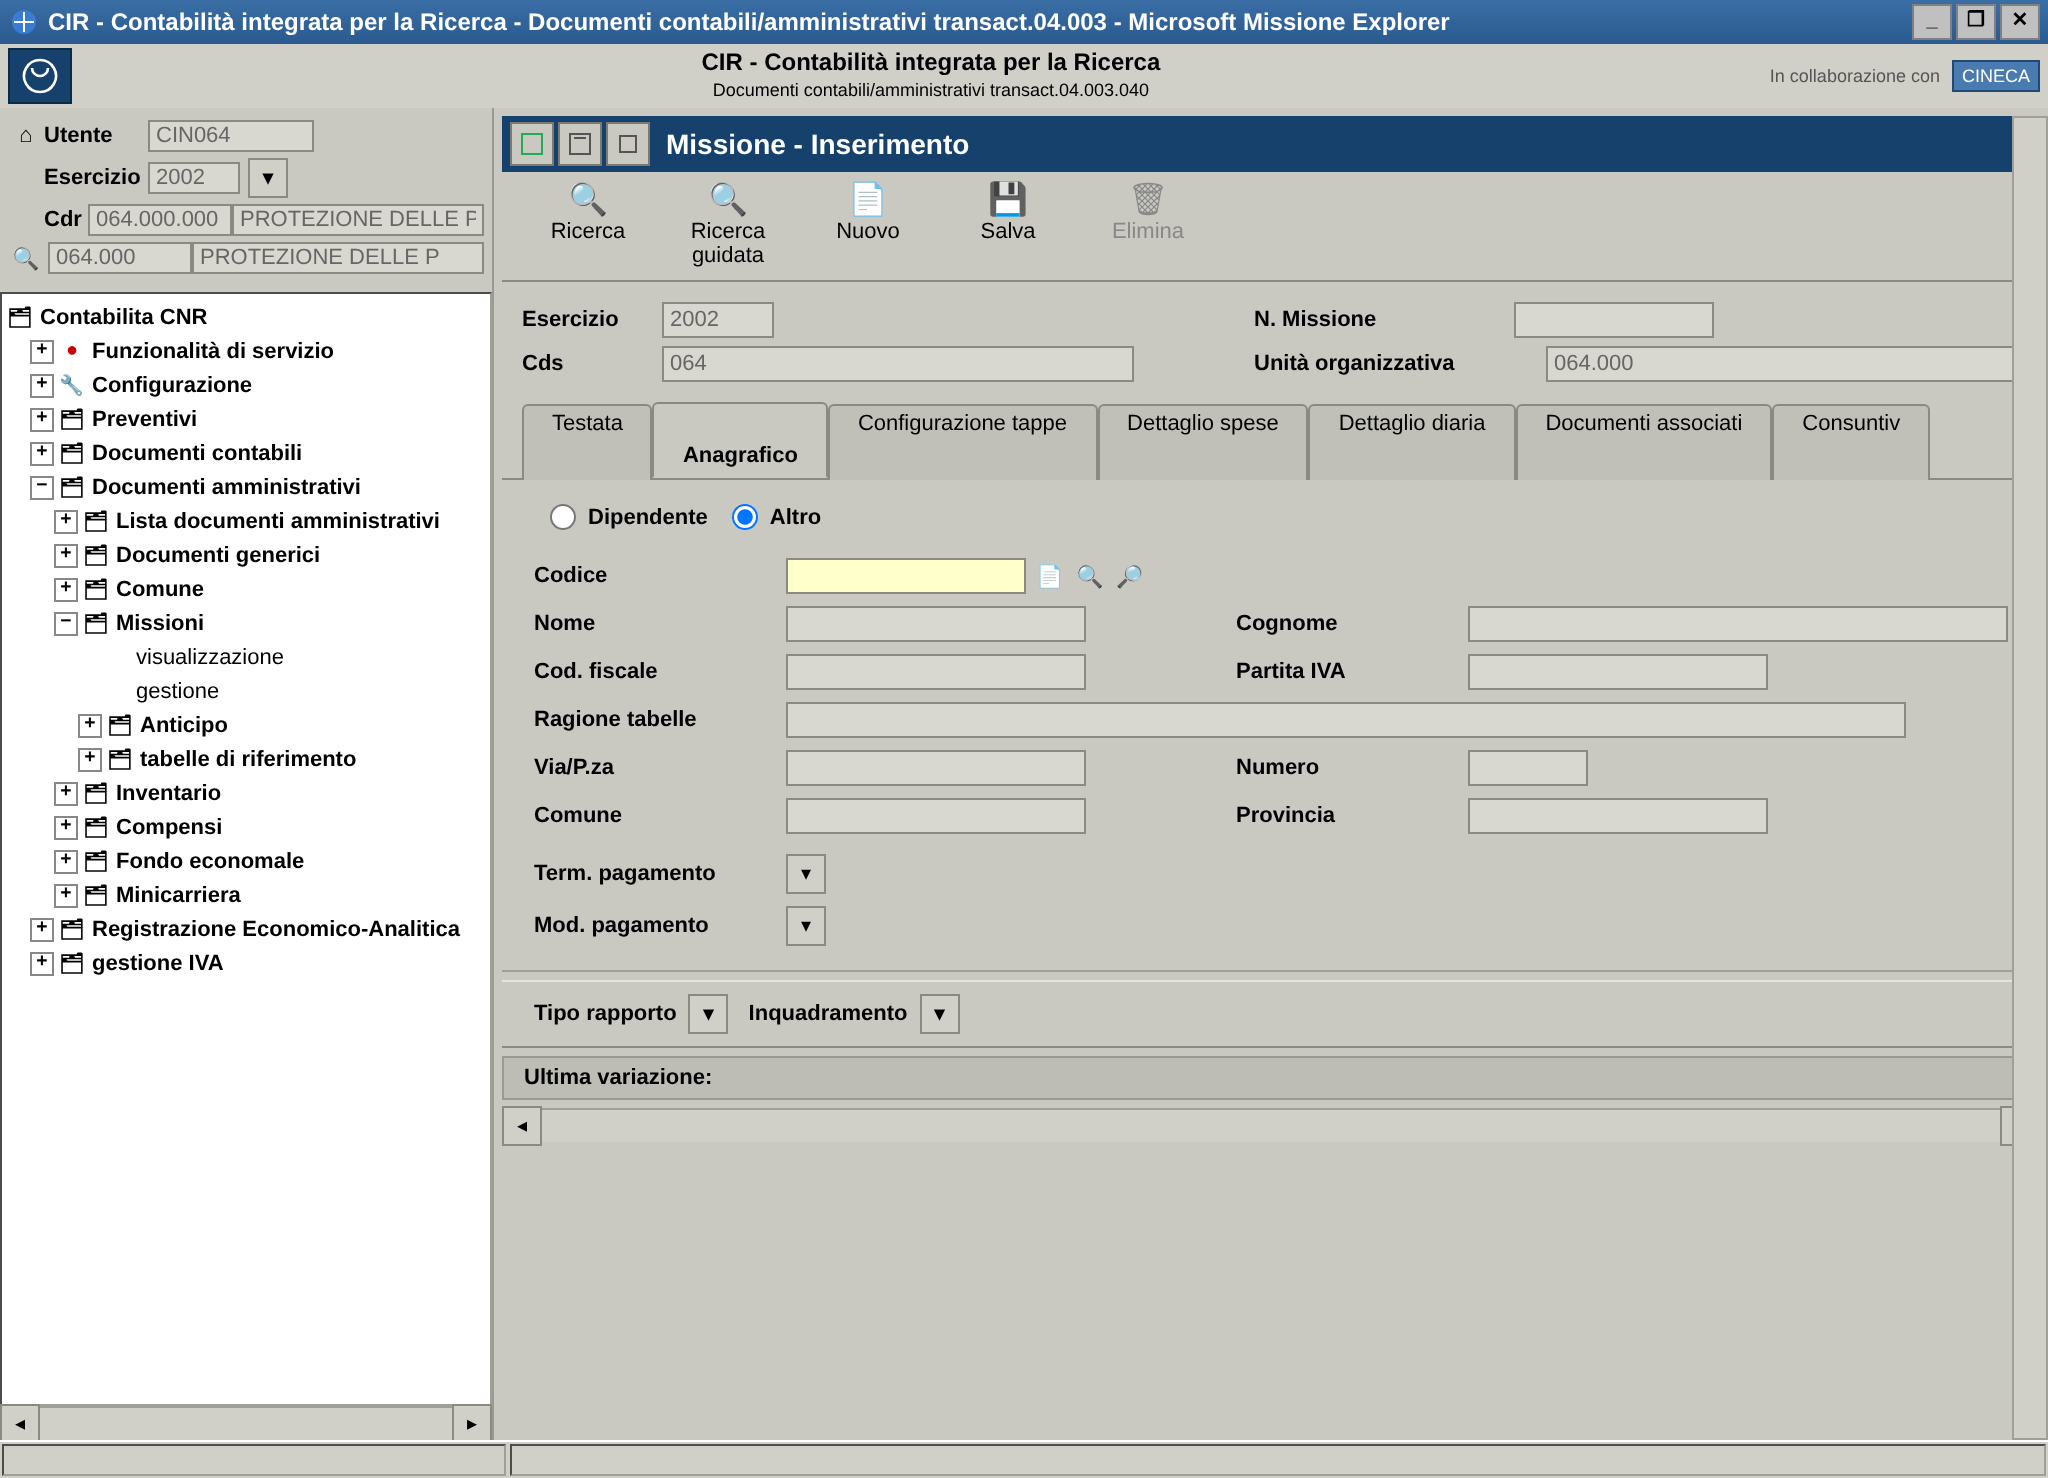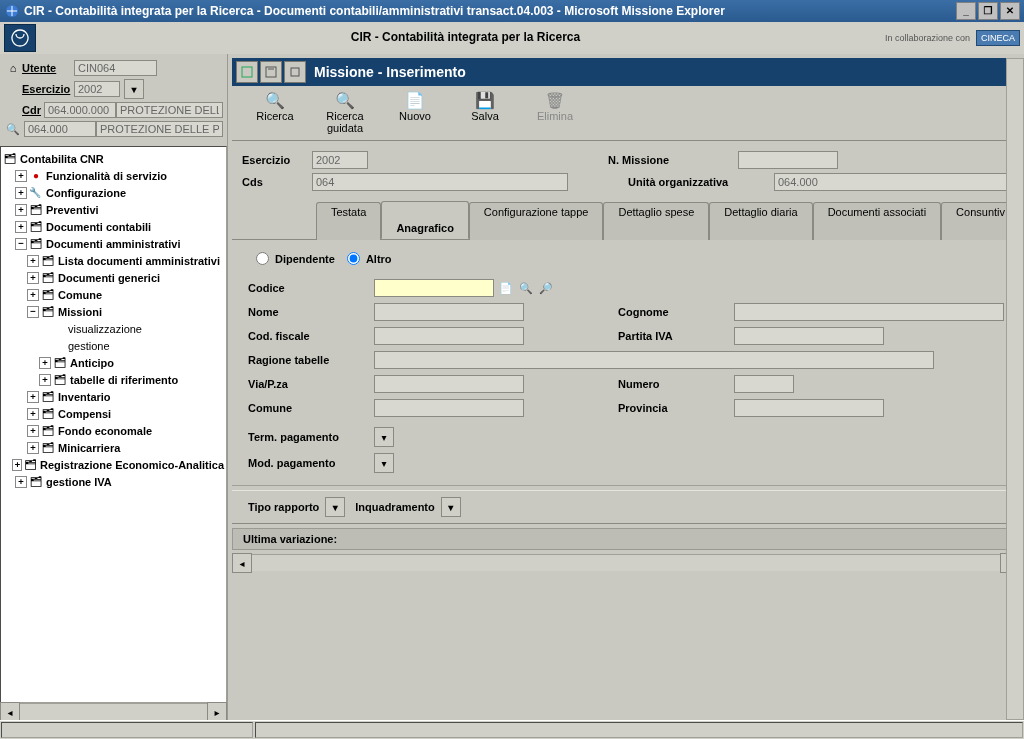--- a/index.html
+++ b/index.html
@@ -13,21 +13,21 @@
 .cineca-box { background:#4a7bb0; color:#fff; font-size:9px; padding:2px 4px; border:1px solid #204a73; }
 .header-center { flex:1; text-align:center; line-height:1.3; }
 .header-center .h1 { font-weight:bold; font-size:12px; }
 .header-center .h2 { font-size:9px; }
 .header-right-text { font-size:9px; margin-right:6px; color:#555; }
 .main-area { flex:1; display:flex; height:calc(100% - 32px - 18px); }
 .left-pane { width:248px; background:#c9c9c1; border-right:1px solid #9a9a92; display:flex; flex-direction:column; overflow:hidden; }
 .left-top { padding:6px 4px; background:#c9c9c1; }
 .left-row { display:flex; align-items:center; margin-bottom:3px; font-size:11px; font-weight:bold; }
 .left-row .icon { width:18px; text-align:center; font-weight:normal; }
-.left-row .lbl { flex: 0 0 52px; text-decoration: underline; }
+.left-row .lbl { flex: 0 0 52px; }
 .left-input { background:#d8d8d0; border:1px solid #8a8a82; color:#666; padding:1px 3px; height:16px; box-sizing:border-box; font-size:11px; }
 .tree { flex:1; background:#fff; border:1px inset #a0a098; overflow:auto; padding:3px 0; font-size:11px; }
 .tree-row { display:flex; align-items:center; height:17px; padding:0 2px; white-space:nowrap; cursor:default; }
 .tree-row .indent1 { width:12px; }
 .tree-row .ex { width:10px; height:10px; border:1px solid #888; background:#fff; font-size:9px; line-height:8px; text-align:center; margin-right:2px; font-family:monospace; }
 .tree-row .ex.blank { border:none; background:none; }
 .tree-row .ic { width:14px; margin-right:3px; text-align:center; font-size:10px; }
 .tree-row.bold { font-weight:bold; }
 .h-scroll { height:16px; background:#d0d0c8; border-top:1px solid #a0a098; display:flex; align-items:center; }
 .right-pane { flex:1; background:#c9c9c1; display:flex; flex-direction:column; position:relative; }
@@ -37,21 +37,21 @@
 .toolbar { background:#c9c9c1; padding:4px 20px 6px 20px; display:flex; gap:24px; border-bottom:1px solid #8a8a82; margin:0 4px; }
 .tool-btn { display:flex; flex-direction:column; align-items:center; width:46px; cursor:pointer; }
 .tool-btn.disabled { color:#888; }
 .tool-btn .ticon { font-size:16px; height:20px; display:flex; align-items:center; justify-content:center; }
 .tool-btn .tlabel { font-size:11px; text-align:center; line-height:1.1; }
 .form-area { background:#c9c9c1; margin:4px 4px 0 4px; padding:6px 10px 2px 10px; }
 .form-row { display:flex; align-items:center; margin-bottom:4px; font-size:11px; }
 .form-row .flbl { font-weight:bold; width:70px; }
 .form-row .flbl2 { font-weight:bold; width:120px; margin-left:200px; }
 .ro-input { background:#d8d8d0; border:1px solid #8a8a82; color:#666; padding:1px 3px; height:18px; box-sizing:border-box; font-size:11px; }
-.tab-bar { background:#c9c9c1; margin:4px 4px 0 4px; border-bottom:1px solid #8a8a82; display:flex; padding-left:10px; font-size:11px;justify-content:flex-end; }
+.tab-bar { background:#c9c9c1; margin:4px 4px 0 4px; border-bottom:1px solid #8a8a82; display:flex; padding-left:10px; font-size:11px; }
 .tab { padding:3px 14px; border:1px solid #8a8a82; border-bottom:none; background:#c0c0b8; margin-right:0; border-top-left-radius:3px; border-top-right-radius:3px; cursor:pointer; position:relative; top:1px; }
 .tab.active { background:#c9c9c1; font-weight:bold; border-bottom:1px solid #c9c9c1; top:0; padding-top:20px; padding-bottom:4px; }
 .tab-panel { background:#c9c9c1; margin:0 4px; padding:12px 16px; border-bottom:1px solid #a0a098; }
 .radio-row { margin-bottom:14px; font-size:11px; font-weight:bold; display:flex; align-items:center; gap:4px; }
 .radio-row input { margin:0 2px 0 8px; }
 .field-grid { display:grid; grid-template-columns: 120px 1fr 110px 1fr; row-gap:6px; column-gap:6px; font-size:11px; align-items:center; }
 .field-grid .glbl { font-weight:bold; }
 .txtin { background:#fff; border:1px solid #8a8a82; height:18px; box-sizing:border-box; padding:1px 3px; font-size:11px; }
 .txtin.yellow { background:#ffffcc; }
 .pair { display:flex; align-items:center; gap:4px; }
@@ -84,20 +84,21 @@
 <div class="app-body">
 
 <div class="header-strip">
   <div class="logo-box">
     <svg width="20" height="18" viewBox="0 0 20 18">
           <path d="M10 1 a8 8 0 1 0 0.01 0 M6 5 a4 4 0 1 0 8 0" fill="none" stroke="#fff" stroke-width="1.3"></path>
         </svg>
   </div>
   <div class="header-center">
     <div class="h1">CIR - Contabilità integrata per la Ricerca</div>
+    <div class="h2">Documenti contabili/amministrativi transact.04.003.040</div>
   </div>
   <span class="header-right-text">In collaborazione con</span>
   <div class="cineca-box">CINECA</div>
 </div>
 
 <div class="main-area">
 
 <div class="left-pane">
   <div class="left-top">
     <div class="left-row">
@@ -316,21 +317,21 @@
 
   <div class="form-area">
     <div class="form-row">
       <span class="flbl">Esercizio</span>
       <input class="ro-input" style="width: 56px;" readonly="" value="2002">
       <span class="flbl2" style="margin-left:240px;width:100px">N. Missione</span>
       <input class="ro-input" style="width: 100px; margin-left: 30px;" readonly="" value="">
     </div>
     <div class="form-row">
       <span class="flbl">Cds</span>
-      <input class="ro-input" style="width: 256px;" readonly="" value="064">
+      <input class="ro-input" style="width: 236px;" readonly="" value="064">
       <span class="flbl2" style="margin-left:60px;width:146px">Unità organizzativa</span>
       <input class="ro-input" style="width: 236px;" readonly="" value="064.000">
     </div>
   </div>
 
   <div class="tab-bar">
     <div class="tab">Testata</div>
     <div class="tab active">Anagrafico</div>
     <div class="tab">Configurazione tappe</div>
     <div class="tab">Dettaglio spese</div>

